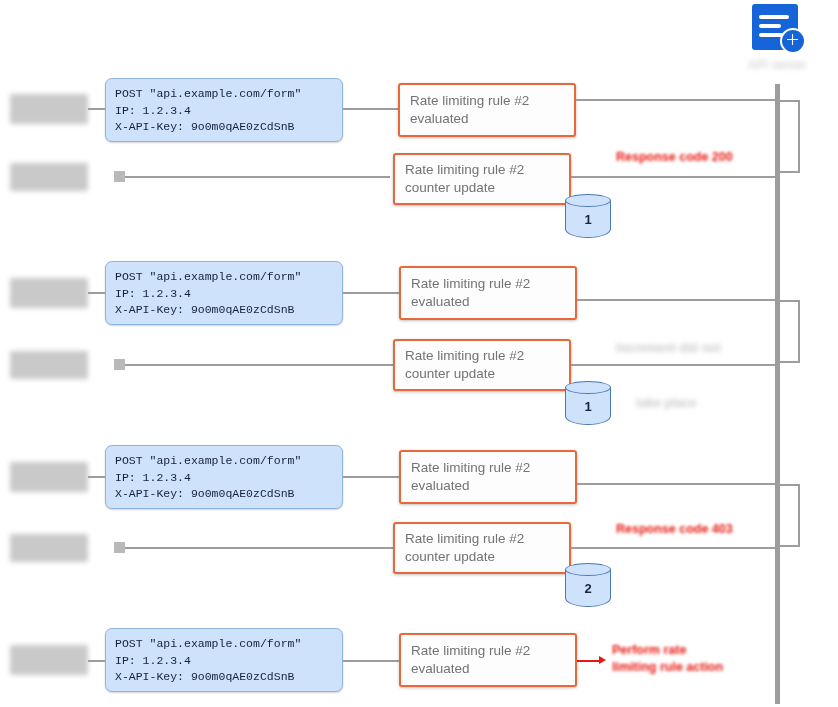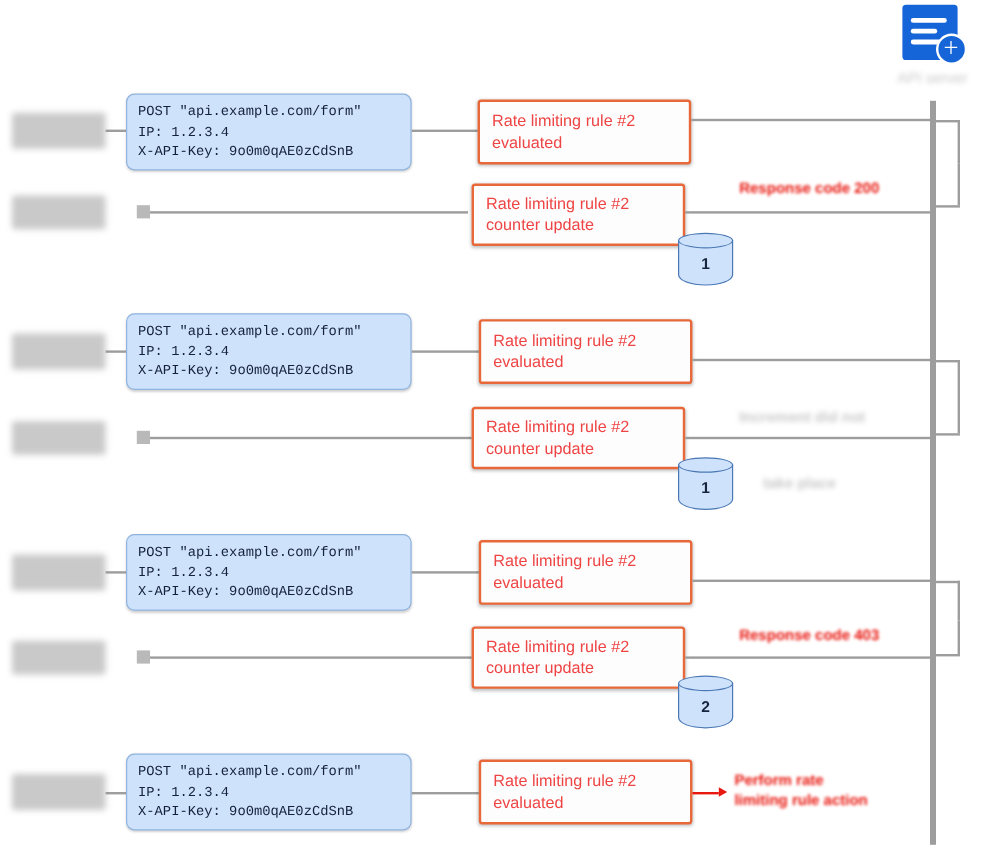--- a/index.html
+++ b/index.html
@@ -34,21 +34,21 @@
     white-space:pre;
   }
 
   
   .rule{
     background:#fdfdfd;
     border:2px solid #e8683a;
     border-radius:3px;
     box-shadow:0 1px 3px rgba(0,0,0,.25);
     font-size:13.5px;
-    color:#ef4444;
+    color:#737373;
     display:flex;align-items:center;
     padding:6px 10px;
     line-height:1.32;
   }
 
   
   .cyl{
     position:absolute;
     width:46px;height:50px;
   }

